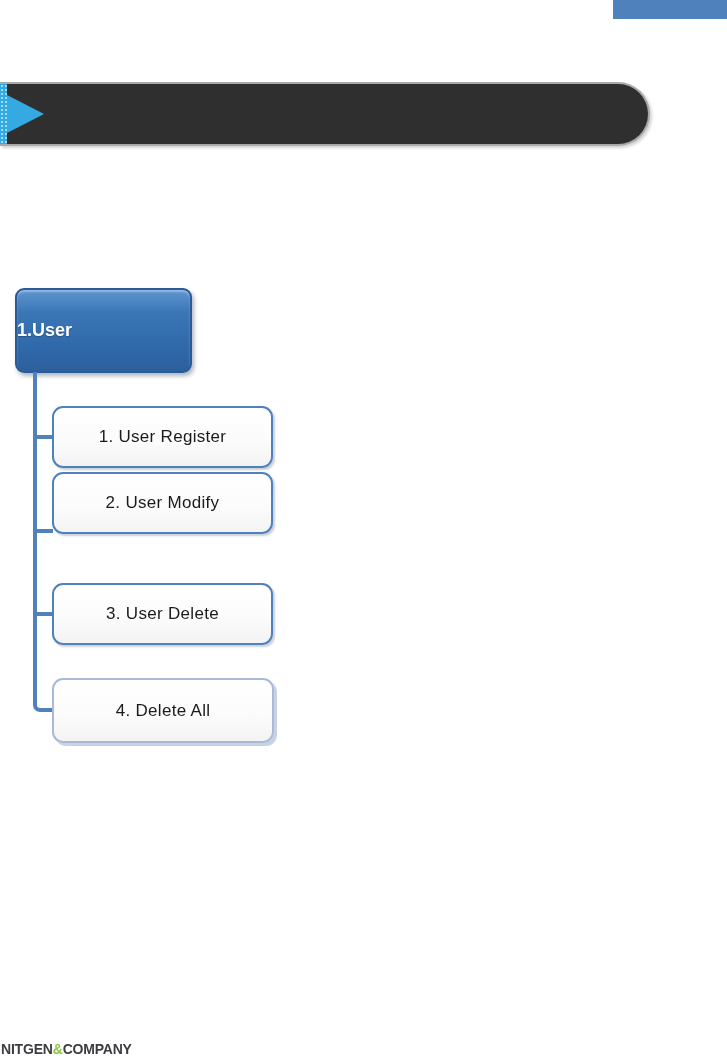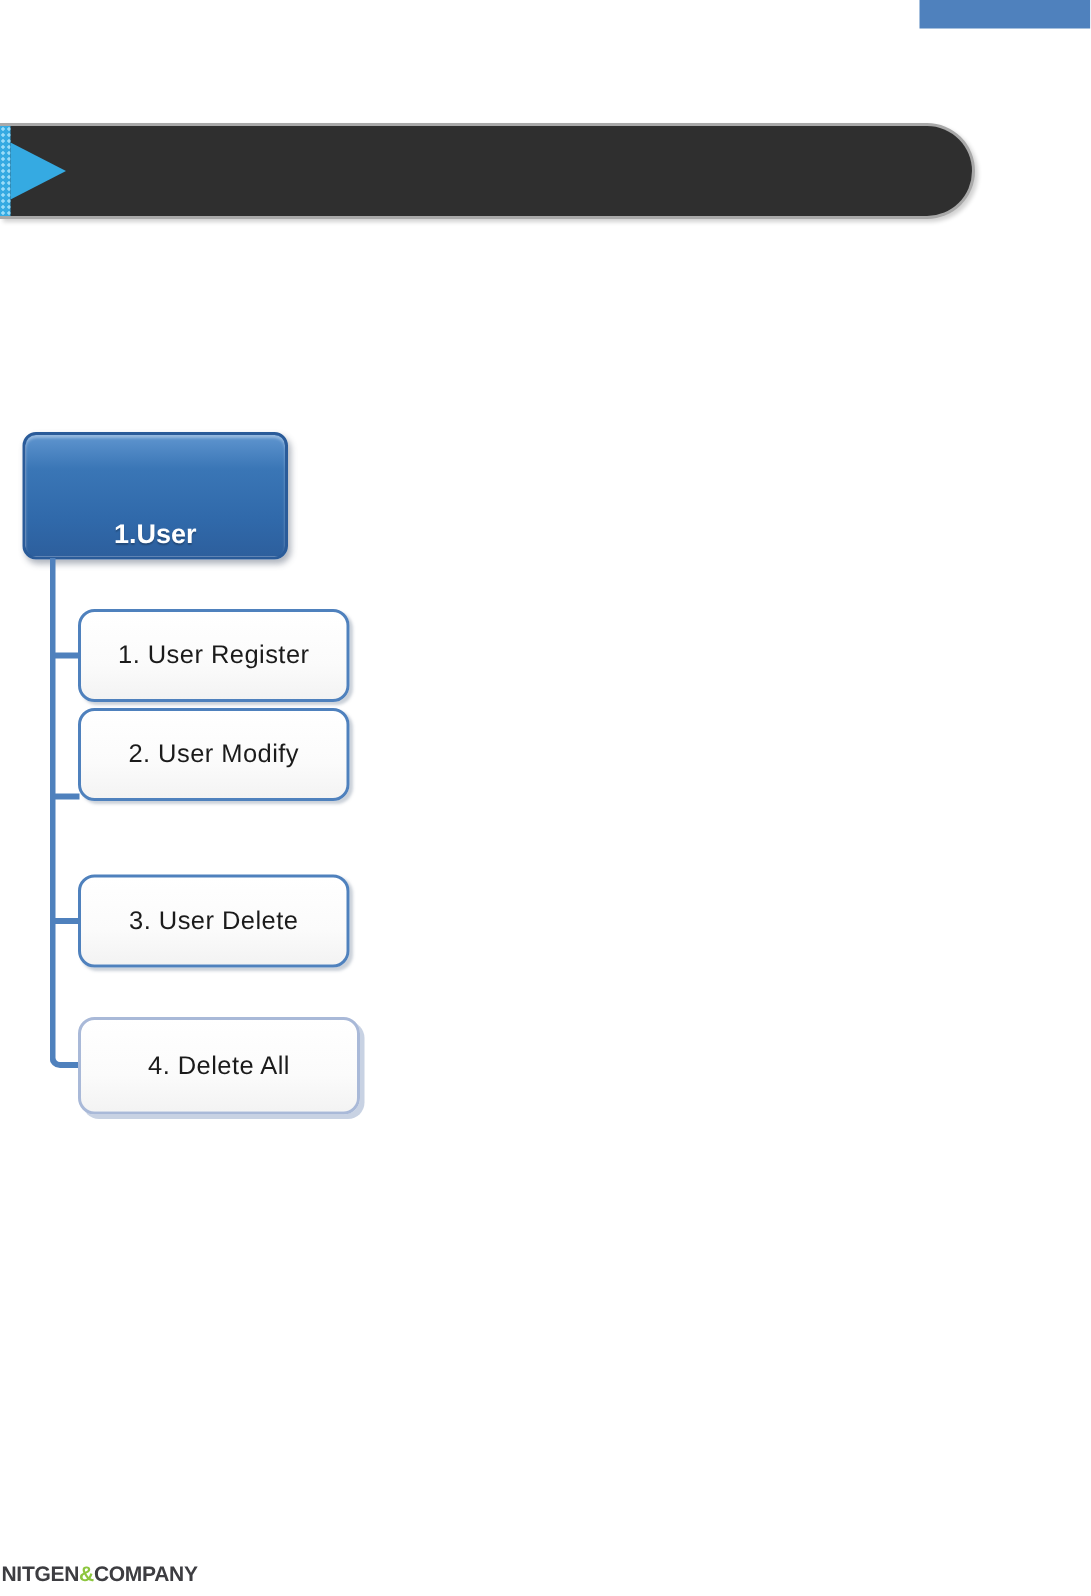--- a/index.html
+++ b/index.html
@@ -39,52 +39,52 @@
   }
   
   .root-box{
     position:absolute;left:15px;top:288px;width:177px;height:85px;
     box-sizing:border-box;
     background:linear-gradient(180deg,#5f95cf 0%,#3a76b6 28%,#3069aa 70%,#2d5f9d 100%);
     border:2px solid #2a5b99;
     border-radius:9px;
     box-shadow:inset 0 2px 2px rgba(255,255,255,0.35), 2px 3px 4px rgba(80,90,110,0.45);
     color:#ffffff;
-    display:flex;flex-direction:row;align-items:flex-end;justify-content:center;
+    display:flex;flex-direction:column;align-items:flex-start;justify-content:center;
     font-size:18px;line-height:29px;font-weight:bold;
     text-shadow:0 1px 1px rgba(0,0,0,0.25);
   }
   .trunk{
     position:absolute;left:33px;top:372px;width:21px;height:340px;
     box-sizing:border-box;
     border-left:4px solid #4f81bd;
     border-bottom:4px solid #4f81bd;
     border-bottom-left-radius:7px;
   }
   .stub{
     position:absolute;left:35px;width:18px;height:4px;background:#4f81bd;
   }
   .stub.s1{top:435px;}
   .stub.s2{top:529px;}
   .stub.s3{top:612px;}
   .item{
-    position:absolute;left:52px;width:181px;height:62px;
+    position:absolute;left:52px;width:221px;height:62px;
     box-sizing:border-box;
     background:linear-gradient(180deg,#ffffff 0%,#fbfbfb 60%,#f3f3f3 100%);
     border:2px solid #4f81bd;
     border-radius:11px;
     display:flex;align-items:center;justify-content:center;
     font-size:17px;color:#1b1b1b;letter-spacing:0.3px;
     box-shadow:2px 2px 2px rgba(140,152,170,0.45);
   }
   .item.i1{top:406px;}
   .item.i2{top:472px;}
   .item.i3{top:583px;}
   .item.i4{
-    top:678px;height:65px;width:188px;
+    top:678px;height:65px;width:222px;
     border:2px solid #a9b9d8;
     box-shadow:3px 3px 0 rgba(164,180,208,0.6);
   }
   
   .logo{
     position:absolute;left:1px;top:1041px;
     font-size:14px;font-weight:800;letter-spacing:-0.2px;
     color:#3d3d41;white-space:nowrap;
   }
   .logo .amp{color:#8dc63f;}

